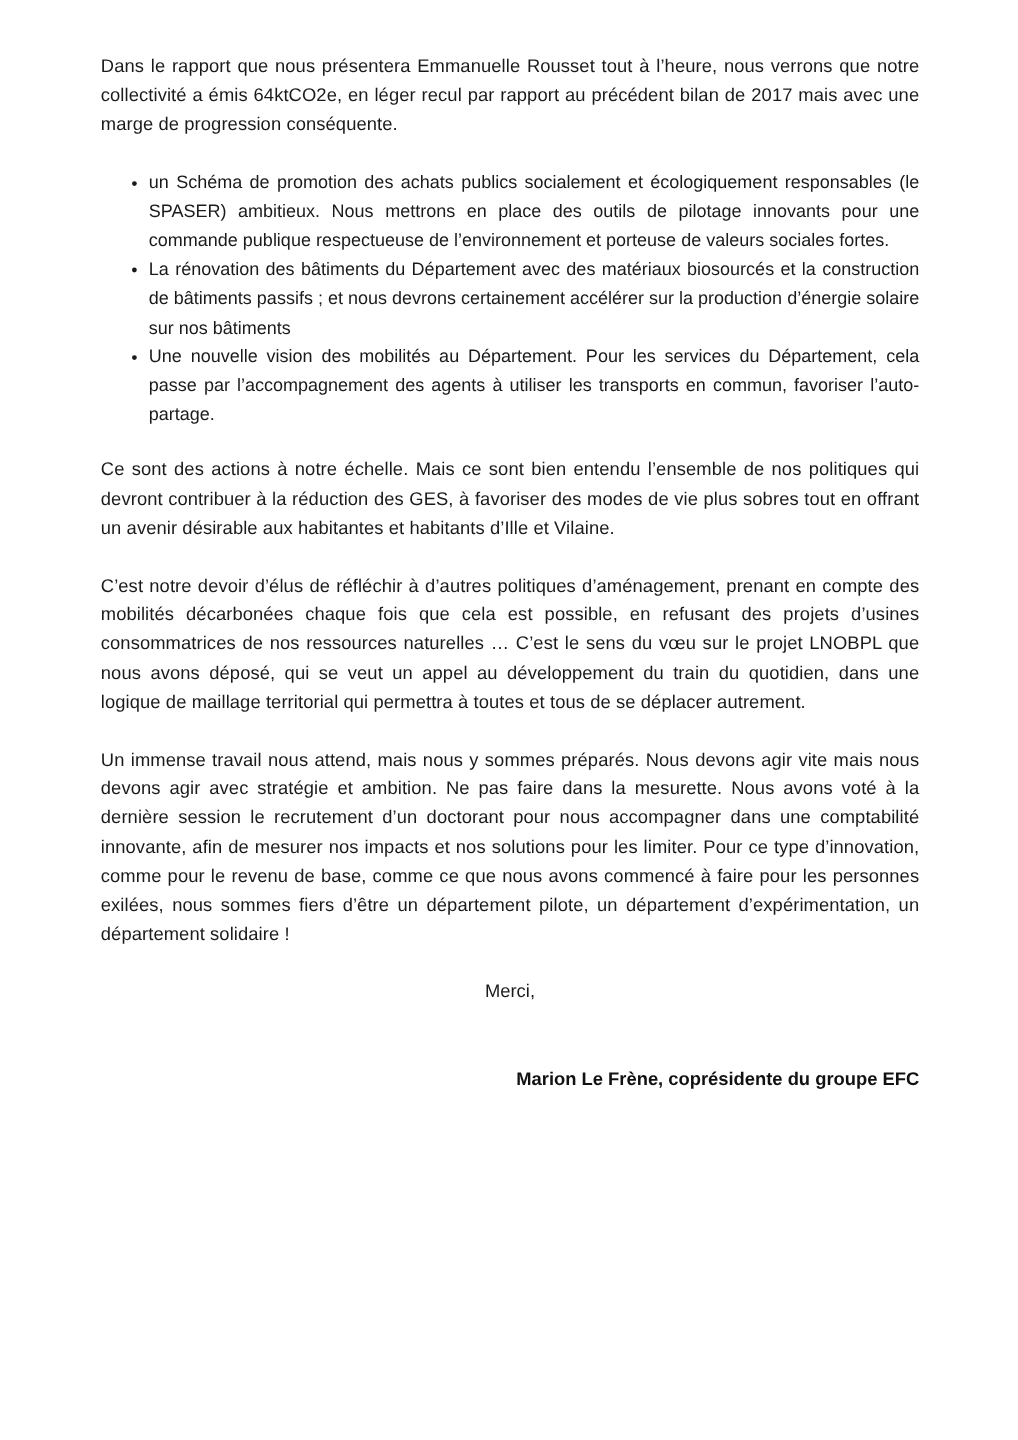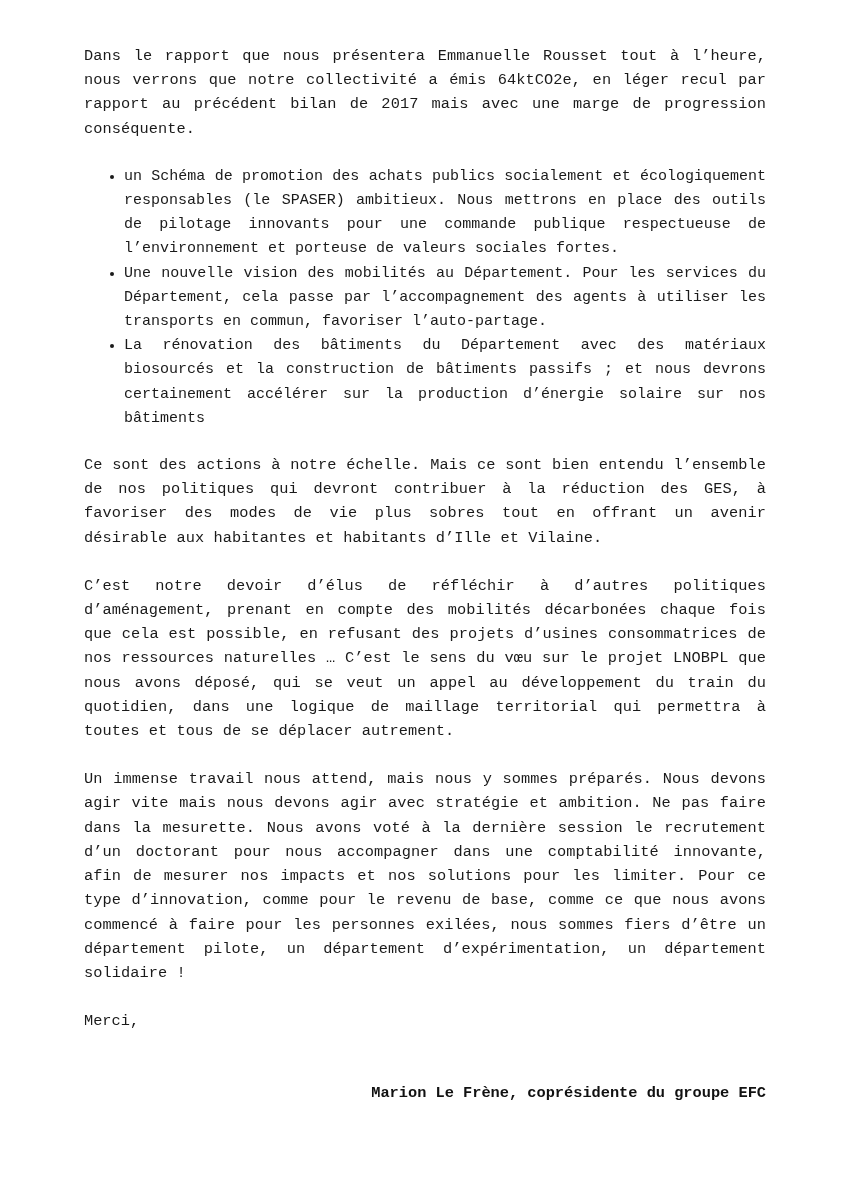--- a/index.html
+++ b/index.html
@@ -16,21 +16,20 @@
     -webkit-font-smoothing: antialiased;
   }
 
   .page {
     position: relative;
     width: 848px;
     height: 848px;
     background: #ffffff;
     box-sizing: border-box;
     padding: 44px 83px 0 84px;
-    font-family: Liberation Mono, monospace;
   }
 
   .doc-body {
     width: 682px;
   }
 
   p.para {
     margin: 0 0 24px 0;
     font-size: 15.3px;
     line-height: 24.2px;
@@ -69,21 +68,21 @@
     width: 4px;
     height: 4px;
     border-radius: 50%;
     background: #1a1a1a;
   }
 
   .merci {
     margin: 0 0 12px 0;
     font-size: 15.3px;
     line-height: 24.2px;
-    text-align: left;
+    text-align: center;
     color: #1a1a1a;
   }
 
   .signature-spacer {
     height: 36px;
   }
 
   .signature {
     margin: 0;
     font-size: 15.3px;
@@ -101,22 +100,22 @@
 <body>
 
 <div class="page">
   <div class="doc-body">
 
     <p class="para">Dans le rapport que nous présentera Emmanuelle Rousset tout à l’heure, nous verrons que notre collectivité a émis 64ktCO2e, en léger recul par rapport au précédent bilan de 2017 mais avec une marge de progression conséquente.</p>
 
 
     <ul class="bullet-list">
       <li>un Schéma de promotion des achats publics socialement et écologiquement responsables (le SPASER) ambitieux. Nous mettrons en place des outils de pilotage innovants pour une commande publique respectueuse de l’environnement et porteuse de valeurs sociales fortes.</li>
+      <li>La rénovation des bâtiments du Département avec des matériaux biosourcés et la construction de bâtiments passifs ; et nous devrons certainement accélérer sur la production d’énergie solaire sur nos bâtiments</li>
       <li>Une nouvelle vision des mobilités au Département. Pour les services du Département, cela passe par l’accompagnement des agents à utiliser les transports en commun, favoriser l’auto-partage.</li>
-      <li>La rénovation des bâtiments du Département avec des matériaux biosourcés et la construction de bâtiments passifs ; et nous devrons certainement accélérer sur la production d’énergie solaire sur nos bâtiments</li>
     </ul>
 
     <p class="para">Ce sont des actions à notre échelle. Mais ce sont bien entendu l’ensemble de nos politiques qui devront contribuer à la réduction des GES, à favoriser des modes de vie plus sobres tout en offrant un avenir désirable aux habitantes et habitants d’Ille et Vilaine.</p>
 
     <p class="para">C’est notre devoir d’élus de réfléchir à d’autres politiques d’aménagement, prenant en compte des mobilités décarbonées chaque fois que cela est possible, en refusant des projets d’usines consommatrices de nos ressources naturelles … C’est le sens du vœu sur le projet LNOBPL que nous avons déposé, qui se veut un appel au développement du train du quotidien, dans une logique de maillage territorial qui permettra à toutes et tous de se déplacer autrement.</p>
 
     <p class="para">Un immense travail nous attend, mais nous y sommes préparés. Nous devons agir vite mais nous devons agir avec stratégie et ambition. Ne pas faire dans la mesurette. Nous avons voté à la dernière session le recrutement d’un doctorant pour nous accompagner dans une comptabilité innovante, afin de mesurer nos impacts et nos solutions pour les limiter. Pour ce type d’innovation, comme pour le revenu de base, comme ce que nous avons commencé à faire pour les personnes exilées, nous sommes fiers d’être un département pilote, un département d’expérimentation, un département solidaire !</p>
 
     <p class="merci">Merci,</p>
 

